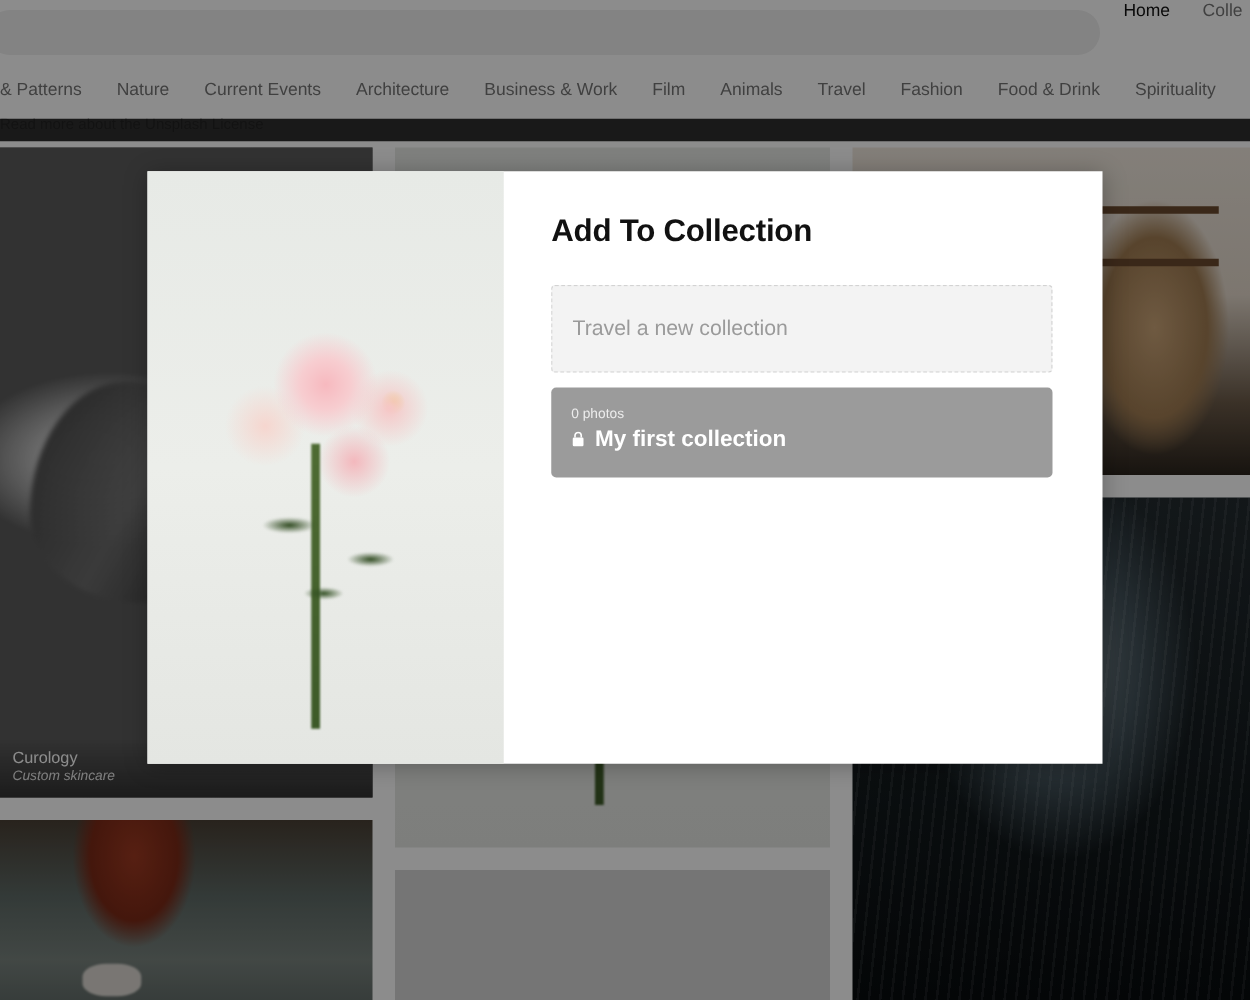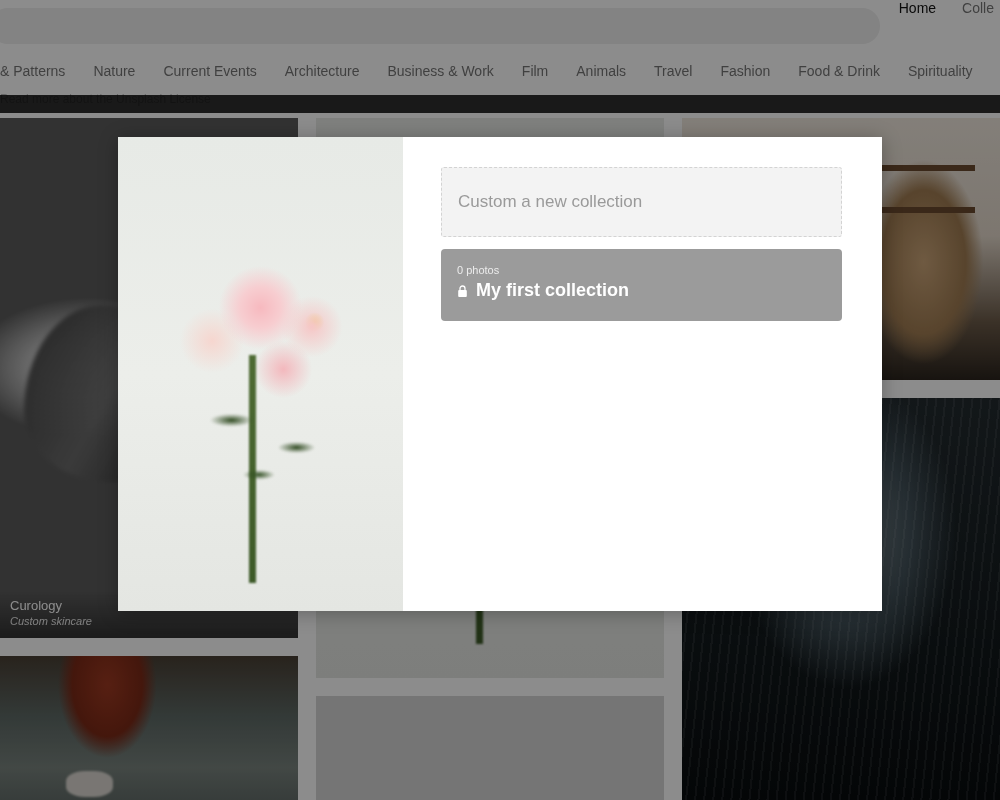--- a/index.html
+++ b/index.html
@@ -256,23 +256,24 @@
 
   <div class="dim"></div>
   <div class="dim-band"></div>
 
   <div class="modal">
 
     <div class="modal-photo ph-flowers"></div>
 
     <div class="modal-body">
 
+      <div class="modal-title">Add To Collection</div>
 
       <div class="create-box">
-        <span class="create-box-text">Custom a new collection</span>
+        <span class="create-box-text">Travel a new collection</span>
       </div>
 
       <div class="coll-row">
         <div class="coll-count">0 photos</div>
         <div class="coll-name-wrap">
           <span class="lock-icon">
             <svg width="11" height="13" viewBox="0 0 11 13" aria-hidden="true">
               <path d="M3 5V3.4C3 2.1 4.1 1 5.5 1S8 2.1 8 3.4V5" fill="none" stroke="#ffffff" stroke-width="1.3"></path>
               <rect x="1.2" y="5" width="8.6" height="7" rx="1" fill="#ffffff"></rect>
             </svg>

